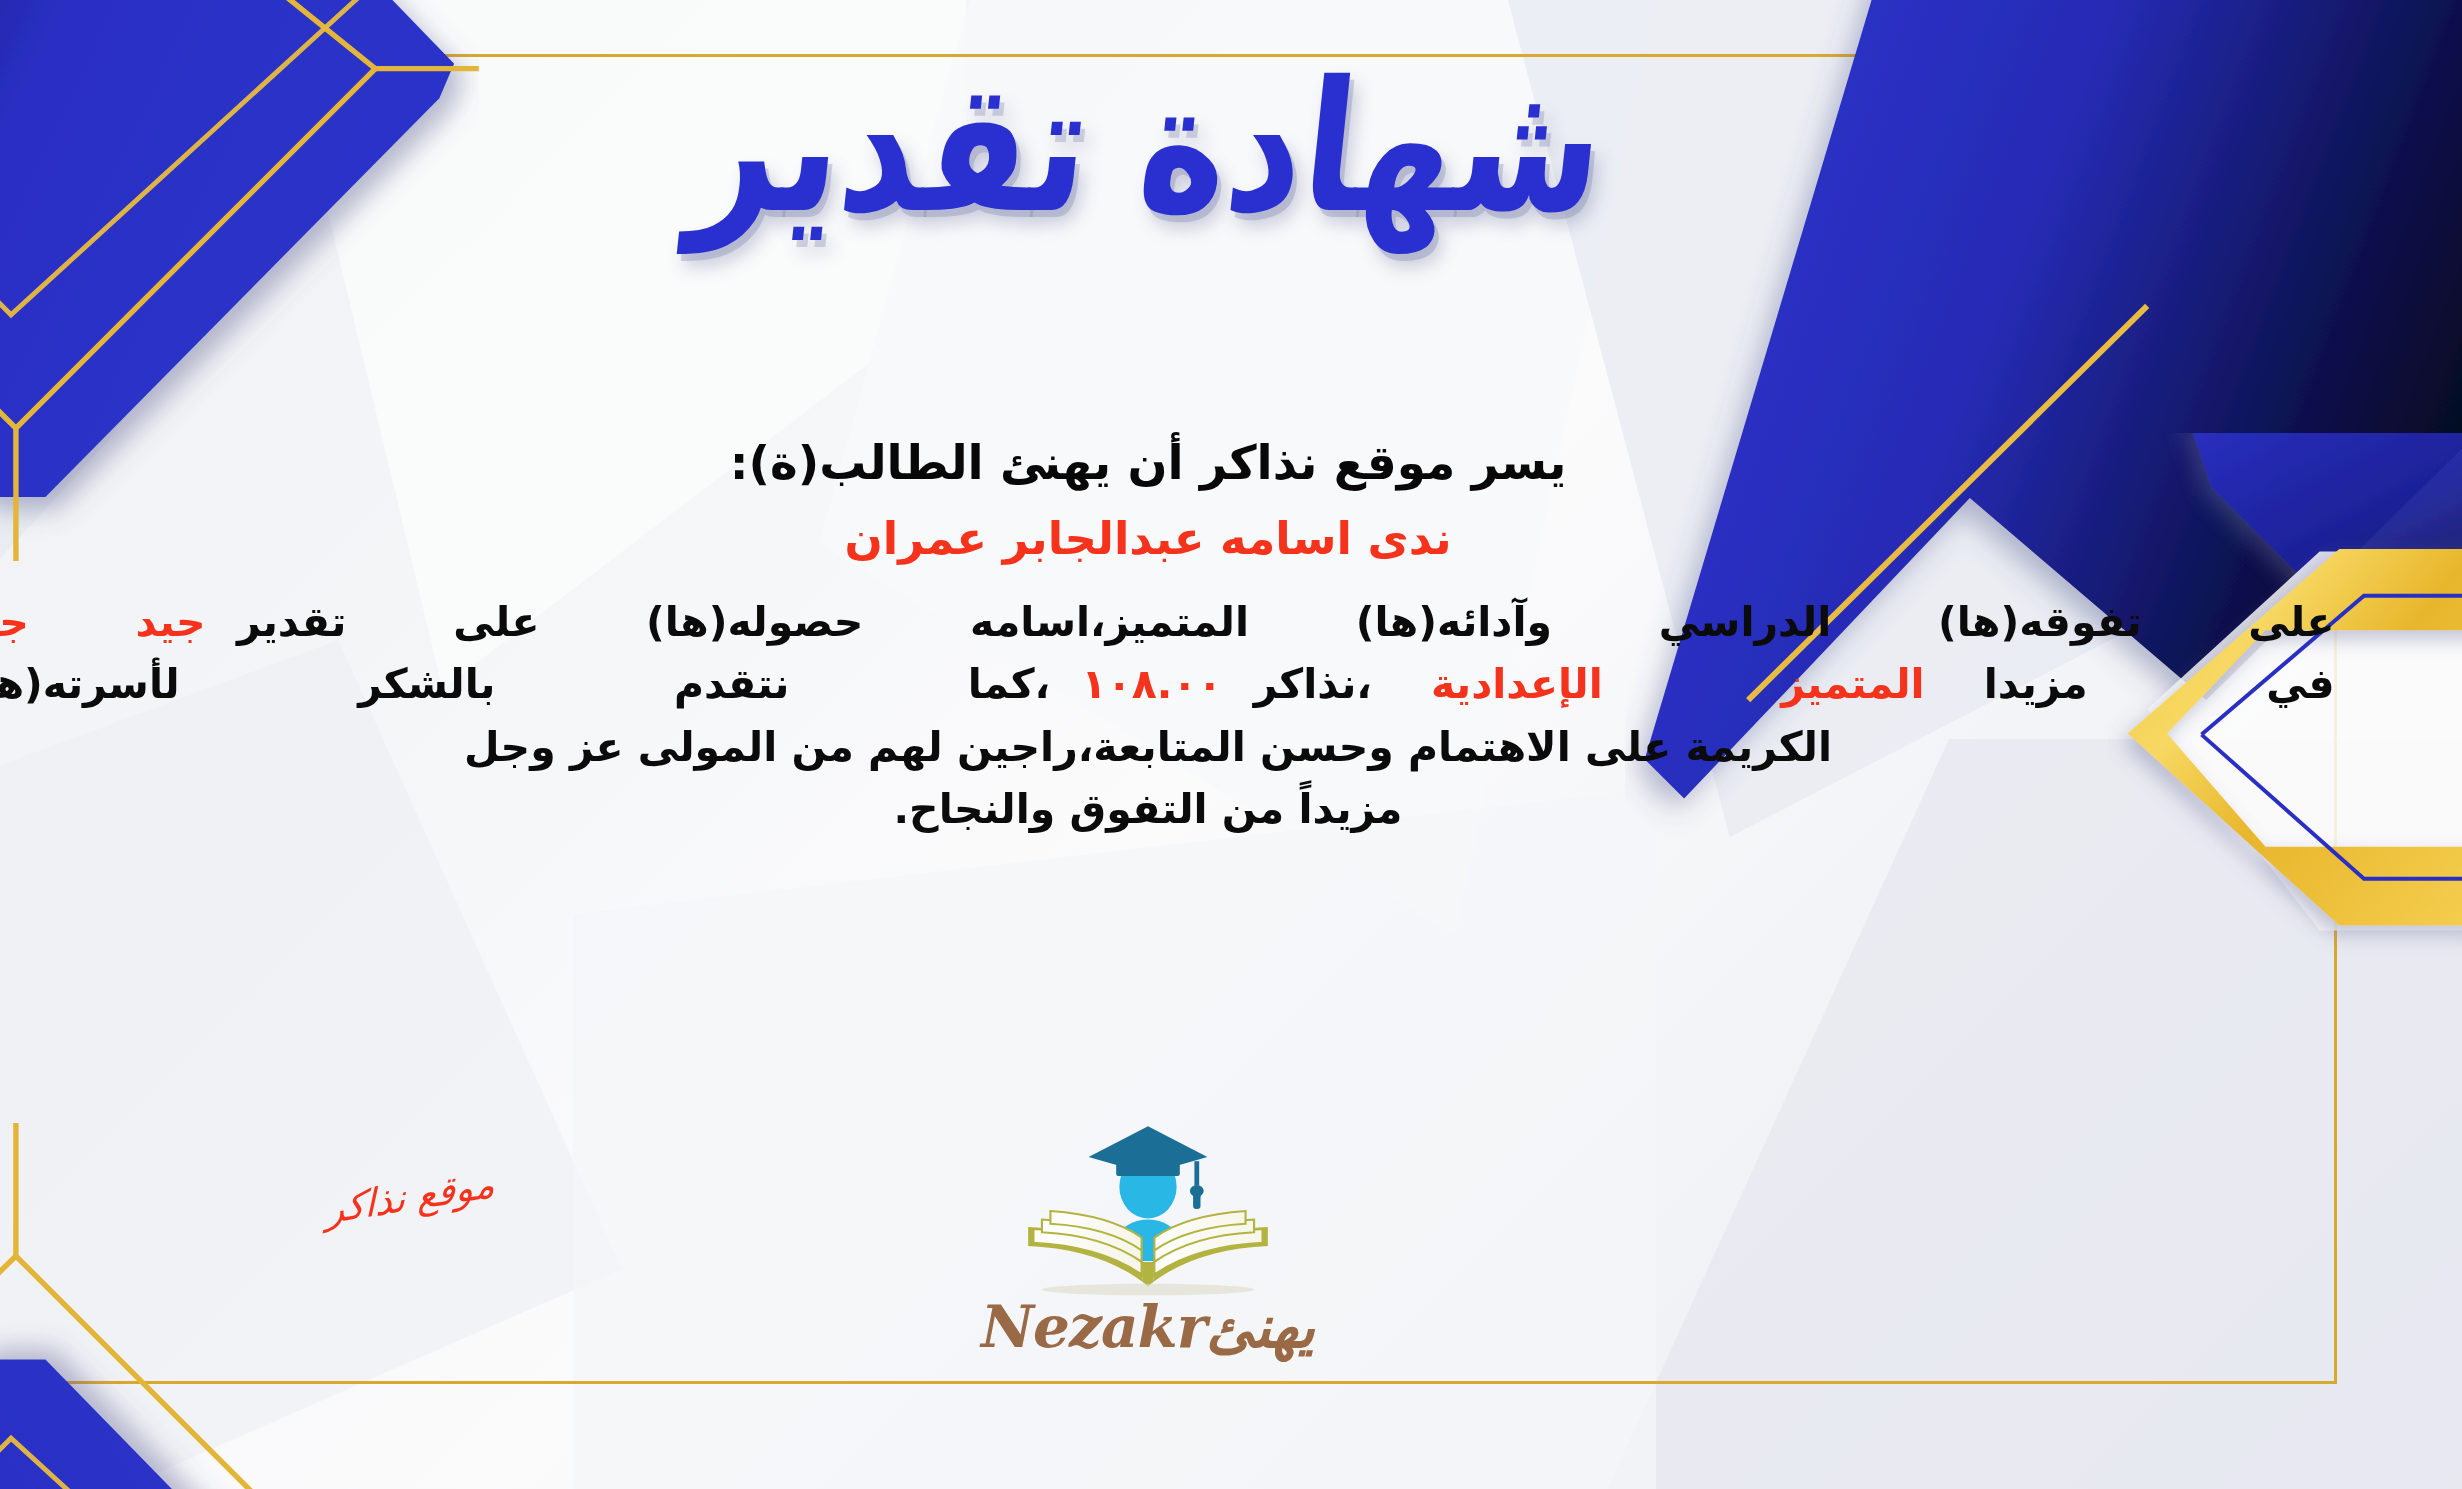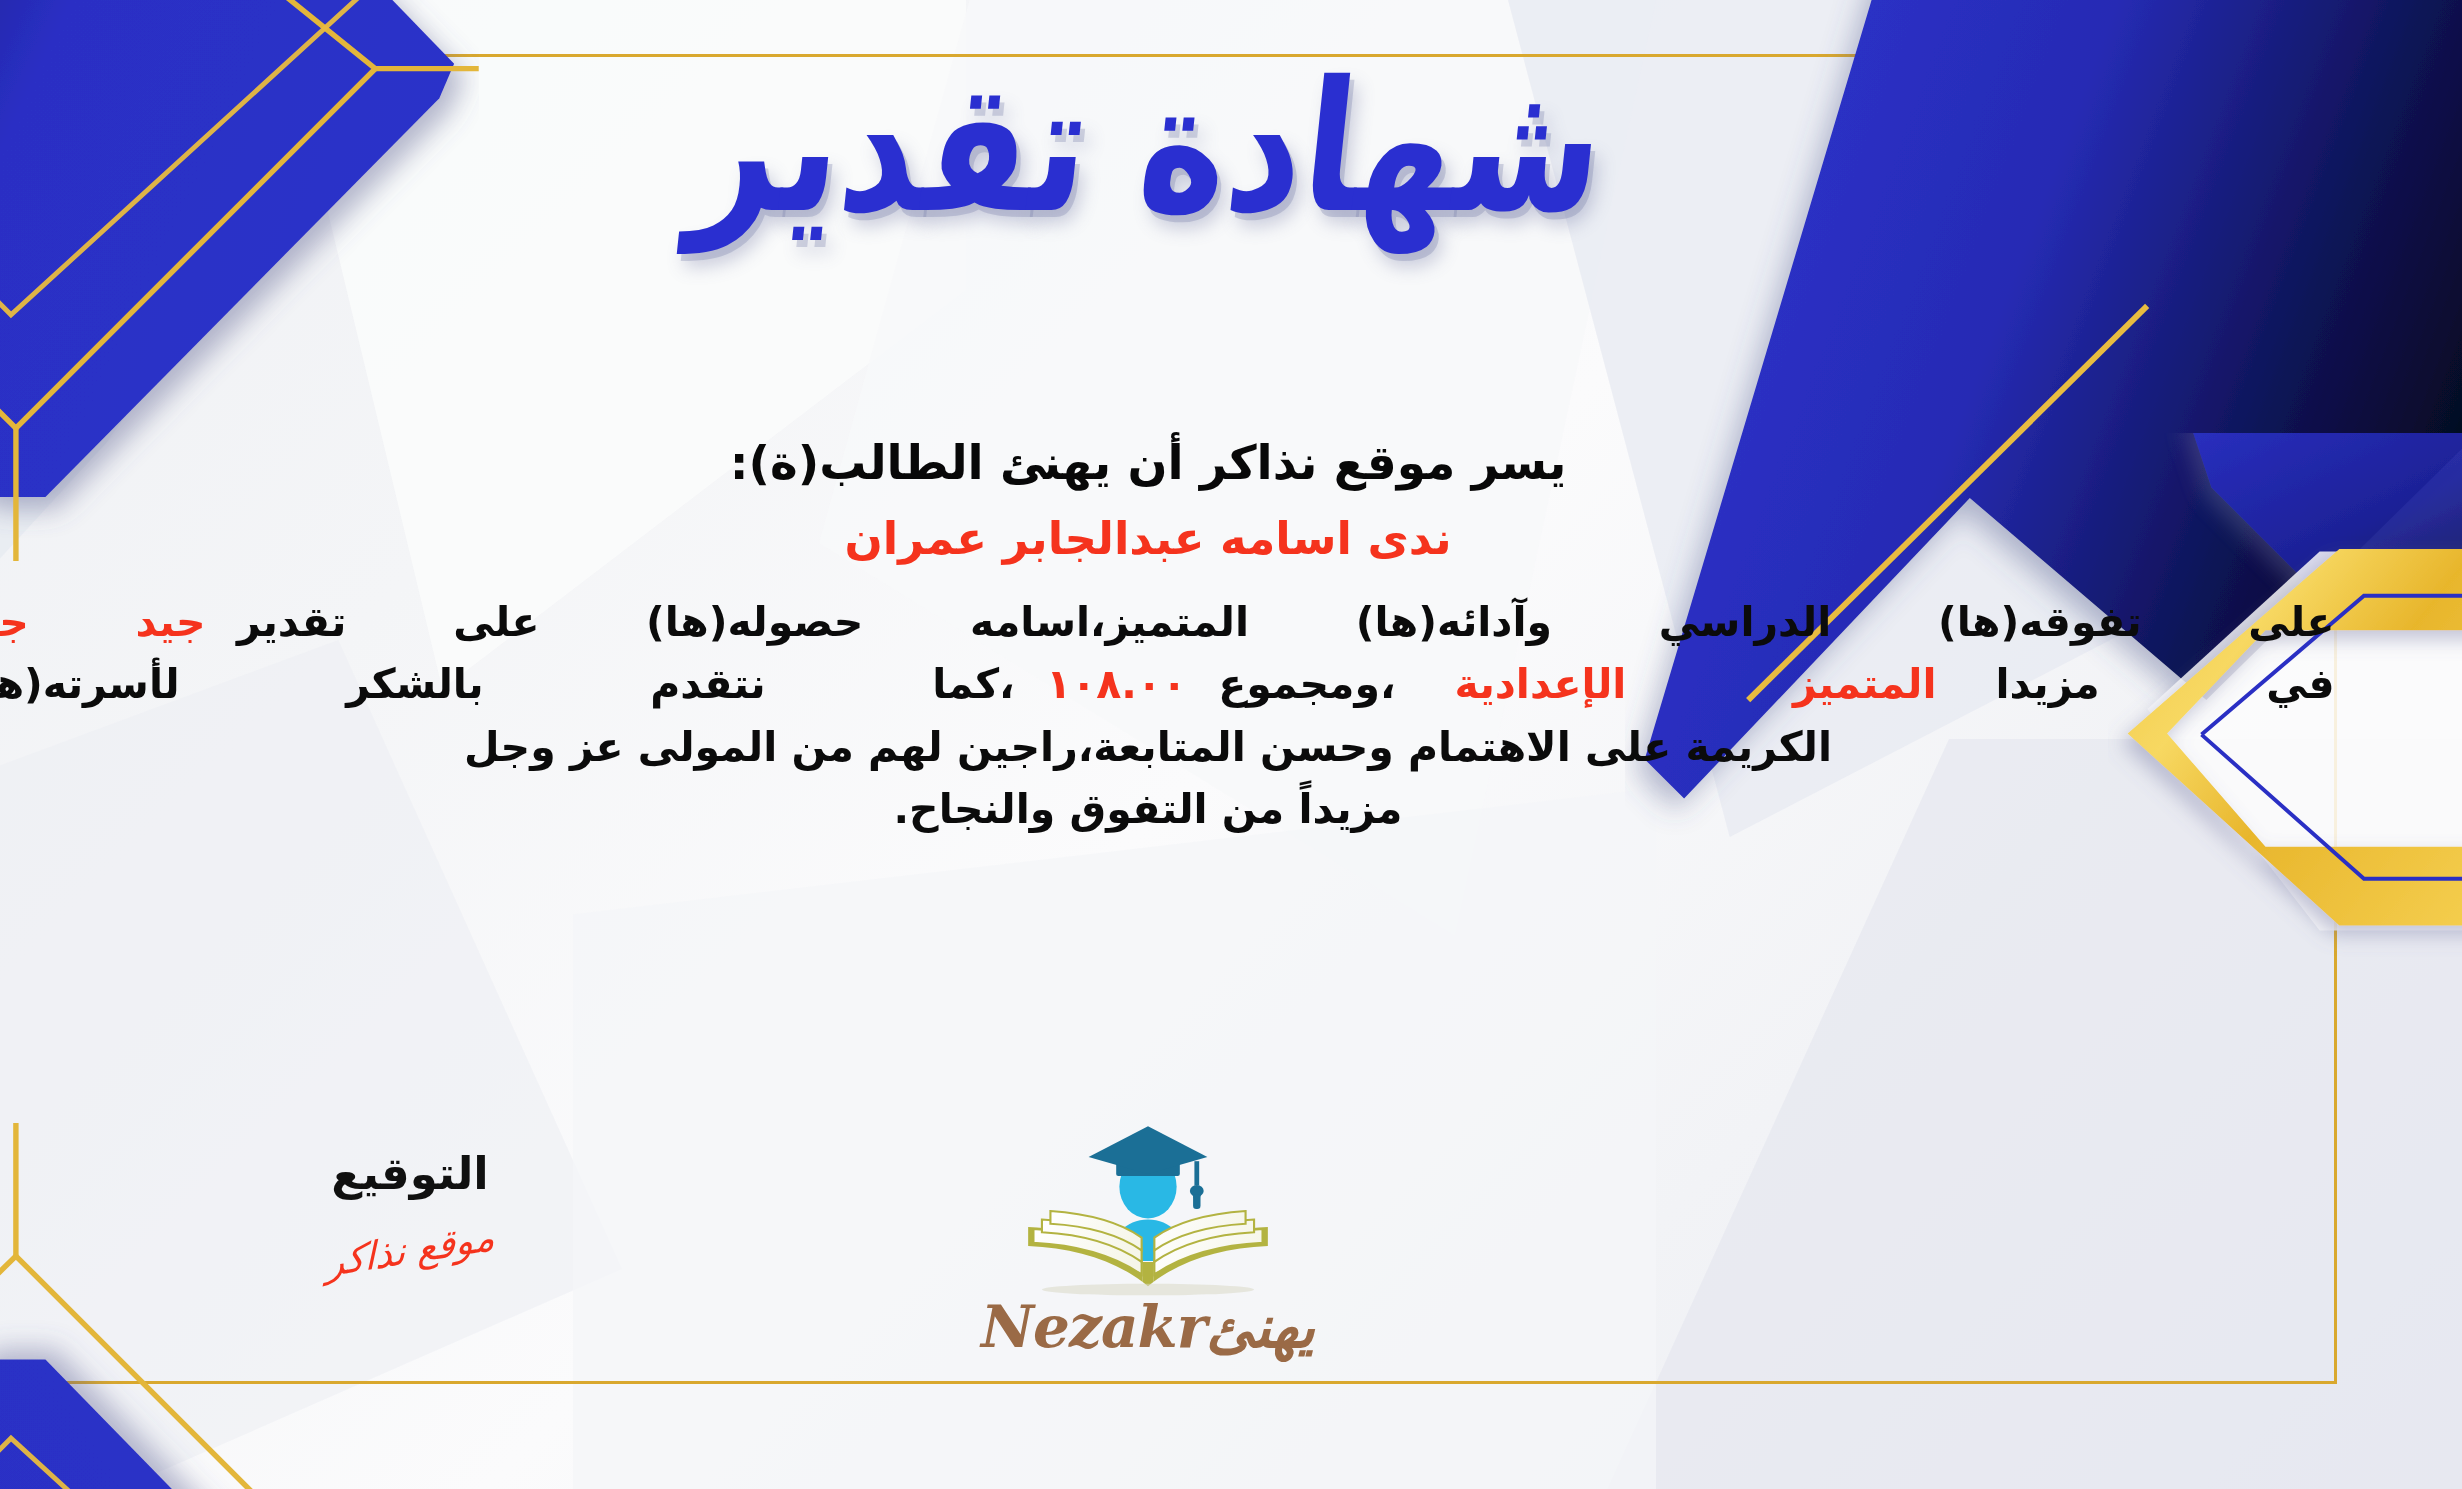--- a/index.html
+++ b/index.html
@@ -295,31 +295,30 @@
 
     <div class="student-name">ندى اسامه عبدالجابر عمران</div>
 
     <div class="para">
 
       <span class="line l1">
         <span>على تفوقه(ها) الدراسي وآدائه(ها) المتميز،اسامه حصوله(ها) على تقدير</span><span class="gap-s"></span><span class="hl-red">جيد جداً</span>
       </span>
 
       <span class="line l2">
-        <span>في مزيدا</span><span class="gap-m"></span><span class="hl-red">المتميز الإعدادية</span><span class="gap-m"></span><span>،ومجموع</span><span class="gap-s"></span><span class="hl-red">١٠٨.٠٠</span><span class="gap-s"></span><span>،كما نتقدم بالشكر لأسرته(ها)</span>
+        <span>في مزيدا</span><span class="gap-m"></span><span class="hl-red">المتميز الإعدادية</span><span class="gap-m"></span><span>،نذاكر</span><span class="gap-s"></span><span class="hl-red">١٠٨.٠٠</span><span class="gap-s"></span><span>،كما نتقدم بالشكر لأسرته(ها)</span>
       </span>
 
       <span class="line l3">الكريمة على الاهتمام وحسن المتابعة،راجين لهم من المولى عز وجل</span>
 
       <span class="line l4">مزيداً من التفوق والنجاح.</span>
     </div>
   </div>
 
   <div class="sig-block">
-    <div class="sig-label">التوقيع</div>
     <div class="sig-mark">موقع نذاكر</div>
   </div>
 
   <div class="logo-block">
     <svg class="logo-svg" viewBox="0 0 520 330" width="276" height="175">
       <defs>
         <linearGradient id="pgL" x1="0" y1="0" x2="1" y2="0.3">
           <stop offset="0%" stop-color="#ffffff"></stop>
           <stop offset="100%" stop-color="#f6f6ea"></stop>
         </linearGradient>

